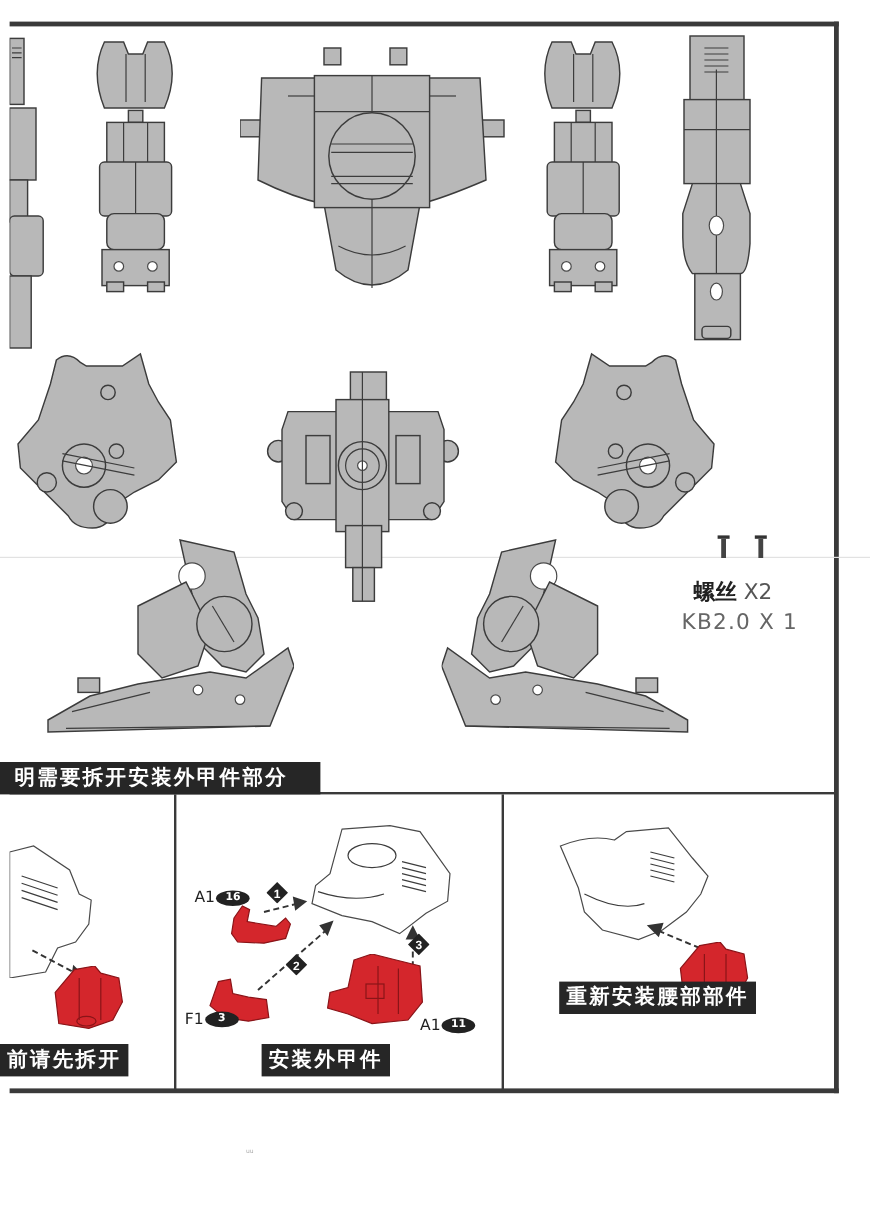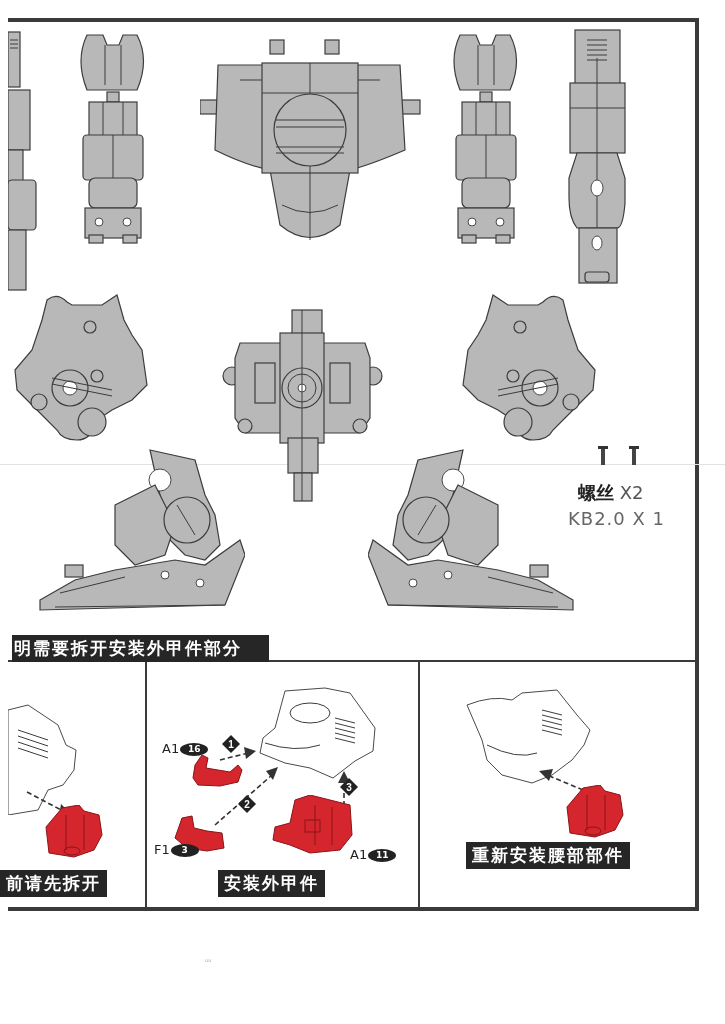--- a/index.html
+++ b/index.html
@@ -4,21 +4,21 @@
 <style>
   html, body { margin:0; padding:0; }
   body { width:725px; height:1024px; background:#ffffff; position:relative; overflow:hidden; font-family:"DejaVu Sans", sans-serif; }
   .frame-top { position:absolute; left:8px; top:18px; width:691px; height:4px; background:#3a3a3a; }
   .frame-right { position:absolute; left:695px; top:18px; width:4px; height:893px; background:#3a3a3a; }
   .frame-bottom { position:absolute; left:8px; top:907px; width:691px; height:4px; background:#3a3a3a; }
   .sec-divider { position:absolute; left:8px; top:660px; width:689px; height:2px; background:#3a3a3a; }
   .col-div { position:absolute; top:662px; width:2px; height:247px; background:#3a3a3a; }
   .fold-line { position:absolute; left:0; top:464px; width:725px; height:1px; background:#e2e2e2; }
   .banner { position:absolute; background:#262626; color:#fff; font-weight:bold; letter-spacing:2px; white-space:nowrap; }
-  .banner-top { left:0; top:635px; height:27px; width:255px; font-size:17px; line-height:27px; padding-left:2px; overflow:hidden;margin-left:12px; }
+  .banner-top { left:0; top:635px; height:27px; width:255px; font-size:17px; line-height:27px; padding-left:12px; overflow:hidden; }
   .banner-step { height:27px; font-size:17px; line-height:27px; padding:0 6px;text-align:right; }
   .screw-text { position:absolute; left:578px; top:481px; font-size:18px; color:#555; }
   .screw-text b { color:#222; font-weight:bold; }
   .screw-spec { position:absolute; left:568px; top:508px; font-size:18px; color:#666; letter-spacing:1px; }
   .part-label { position:absolute; font-size:13px; color:#222; }
   .part-label .num { display:inline-block; width:28px; height:13px; border-radius:50%; background:#222; color:#fff; font-size:9px; line-height:13px; text-align:center; font-weight:bold; vertical-align:middle; margin-left:1px; }
   svg { position:absolute; }
   .g { fill:#b8b8b8; stroke:#3c3c3c; stroke-width:1.2; }
   .gl { fill:none; stroke:#3c3c3c; stroke-width:1; }
   .w { fill:#ffffff; stroke:#4a4a4a; stroke-width:1; }
@@ -285,15 +285,15 @@
 <svg style="left:535px;top:765px" width="50" height="30" viewBox="0 0 50 30">
   <line class="dash" x1="48" y1="25" x2="12" y2="10"></line>
     <path d="M4 6 L18 4 L14 16 Z" fill="#333"></path>
 </svg>
 <svg style="left:565px;top:785px" width="60" height="55" viewBox="0 0 60 55">
   <path class="r" d="M18 3 L35 0 L40 6 L55 10 L58 30 L50 45 L30 52 L5 48 L2 22 Z"></path>
   <line x1="22" y1="10" x2="22" y2="45" stroke="#8a1418"></line>
     <line x1="40" y1="10" x2="40" y2="45" stroke="#8a1418"></line>
   <ellipse cx="28" cy="46" rx="8" ry="4" fill="none" stroke="#8a1418"></ellipse>
 </svg>
-<div class="banner banner-step" style="left:466px;top:842px">重新安装腰部部件</div>
+<div class="banner banner-step" style="left:466px;top:818px">重新安装腰部部件</div>
 
 <div class="small-mark">uu</div>
 
 </body></html>

